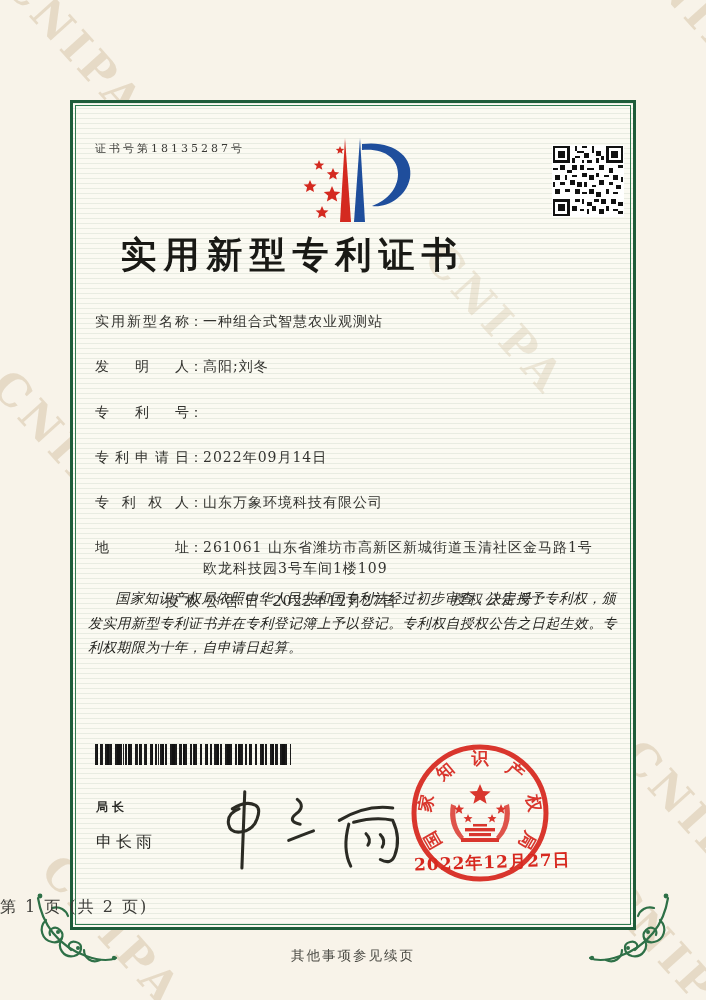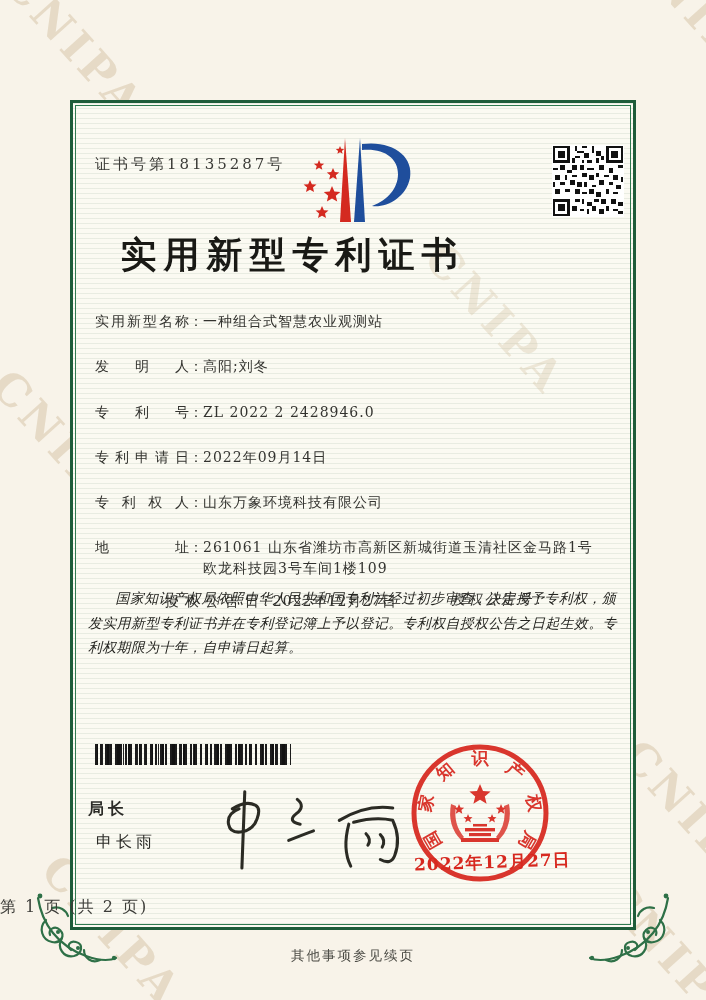--- a/index.html
+++ b/index.html
@@ -25,21 +25,21 @@
     box-sizing:border-box;
   }
   .panel-inner{
     position:absolute;left:2px;top:2px;right:2px;bottom:2px;
     border:1px solid #2f7a50;pointer-events:none;
   }
   .corner{position:absolute;width:92px;height:92px;pointer-events:none;}
   .corner.bl{left:28px;top:880px;}
   .corner.br{left:586px;top:880px;transform:scaleX(-1);}
   .certno{
-    position:absolute;left:95px;top:155px;font-size:15px;letter-spacing:3px;color:#3a3a36;
+    position:absolute;left:95px;top:141px;font-size:11px;letter-spacing:3px;color:#3a3a36;
   }
   .qr{position:absolute;left:552px;top:145px;width:70px;height:70px;background:#fff;padding:1px;}
   .logo{position:absolute;left:288px;top:130px;width:144px;height:98px;}
   .title{
     position:absolute;left:0;top:231px;width:585px;text-align:center;
     font-size:36px;font-weight:bold;letter-spacing:7px;color:#191915;
   }
   .fields{position:absolute;left:95px;top:311px;width:520px;font-size:14px;color:#33332f;}
   .frow{display:flex;margin-bottom:25px;line-height:1.45;}
   .flabel{display:inline-block;width:94px;text-align:justify;text-align-last:justify;flex:0 0 94px;}
@@ -55,21 +55,21 @@
     letter-spacing:0.5px;
   }
   .bodytext p{margin:0;text-indent:2em;}
   .barcode{
     position:absolute;left:95px;top:744px;width:196px;height:21px;
     background:
       repeating-linear-gradient(90deg,#1b1b1b 0 2px,rgba(0,0,0,0) 2px 5px),
       repeating-linear-gradient(90deg,#111 0 3px,rgba(0,0,0,0) 3px 11px),
       repeating-linear-gradient(90deg,#222 0 1px,rgba(0,0,0,0) 1px 7px);
   }
-  .officer-title{position:absolute;left:88px;top:799px;font-size:16px;font-weight:bold;letter-spacing:4px;color:#2c2c28;}
+  .officer-title{position:absolute;left:96px;top:799px;font-size:12px;font-weight:bold;letter-spacing:4px;color:#2c2c28;}
   .officer-name{position:absolute;left:96px;top:832px;font-size:16px;font-weight:normal;letter-spacing:4px;color:#2c2c28;}
   .signature{position:absolute;left:198px;top:778px;width:210px;height:100px;}
   .seal{position:absolute;left:407px;top:740px;width:146px;height:146px;opacity:.93;}
   .sealdate{
     position:absolute;left:414px;top:851px;width:150px;font-size:17px;font-weight:bold;
     color:#d7281f;letter-spacing:1px;transform:rotate(-2deg);white-space:nowrap;
   }
   .pageno{position:absolute;left:0;top:897px;width:706px;text-align:left;font-size:16px;letter-spacing:2px;color:#3c3c38;}
   .contnote{position:absolute;left:0;top:947px;width:706px;text-align:center;font-size:13.5px;letter-spacing:2px;color:#4a4a44;}
   .seal text{font-family:"DejaVu Serif","Liberation Serif",serif;}
@@ -221,21 +221,20 @@
     <span class="fvalue">一种组合式智慧农业观测站</span>
   </div>
   <div class="frow">
     <span class="flabel">发明人</span>
       <span class="colon">：</span>
     <span class="fvalue">高阳;刘冬</span>
   </div>
   <div class="frow">
     <span class="flabel">专利号</span>
       <span class="colon">：</span>
-    <span class="fvalue">ZL 2022 2 2428946.0</span>
   </div>
   <div class="frow">
     <span class="flabel">专利申请日</span>
       <span class="colon">：</span>
     <span class="fvalue">2022年09月14日</span>
   </div>
   <div class="frow">
     <span class="flabel">专利权人</span>
       <span class="colon">：</span>
     <span class="fvalue">山东万象环境科技有限公司</span>

